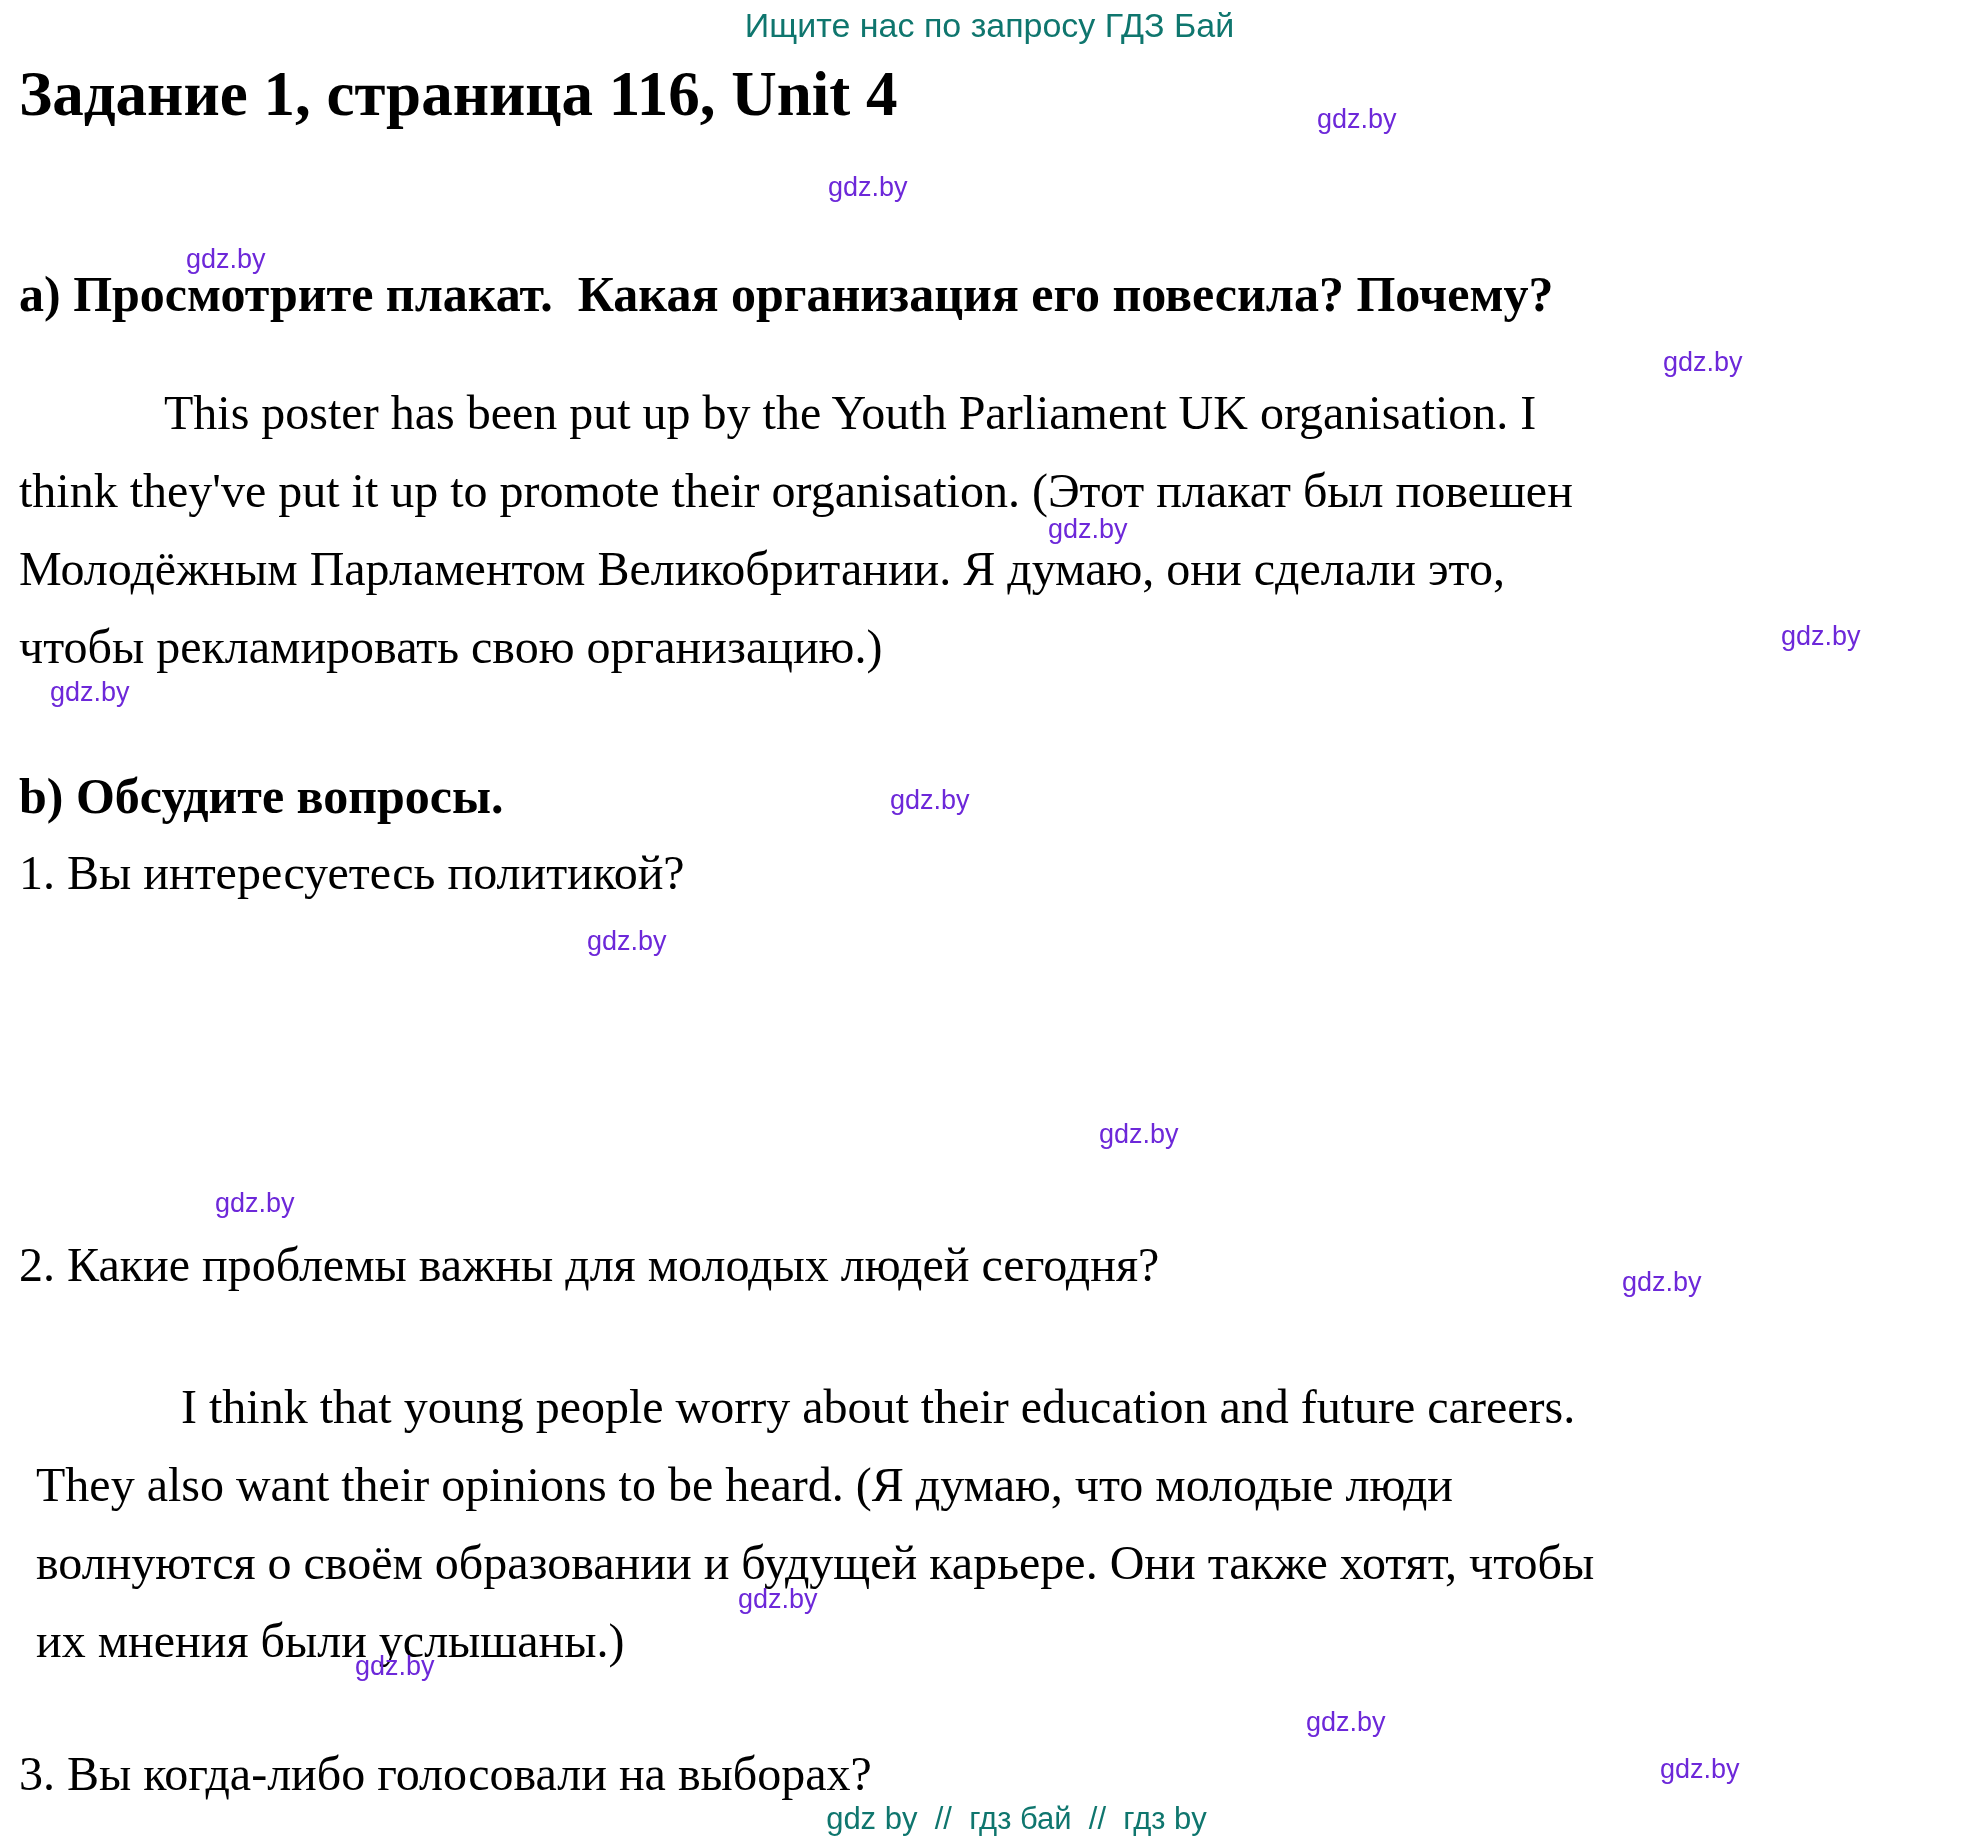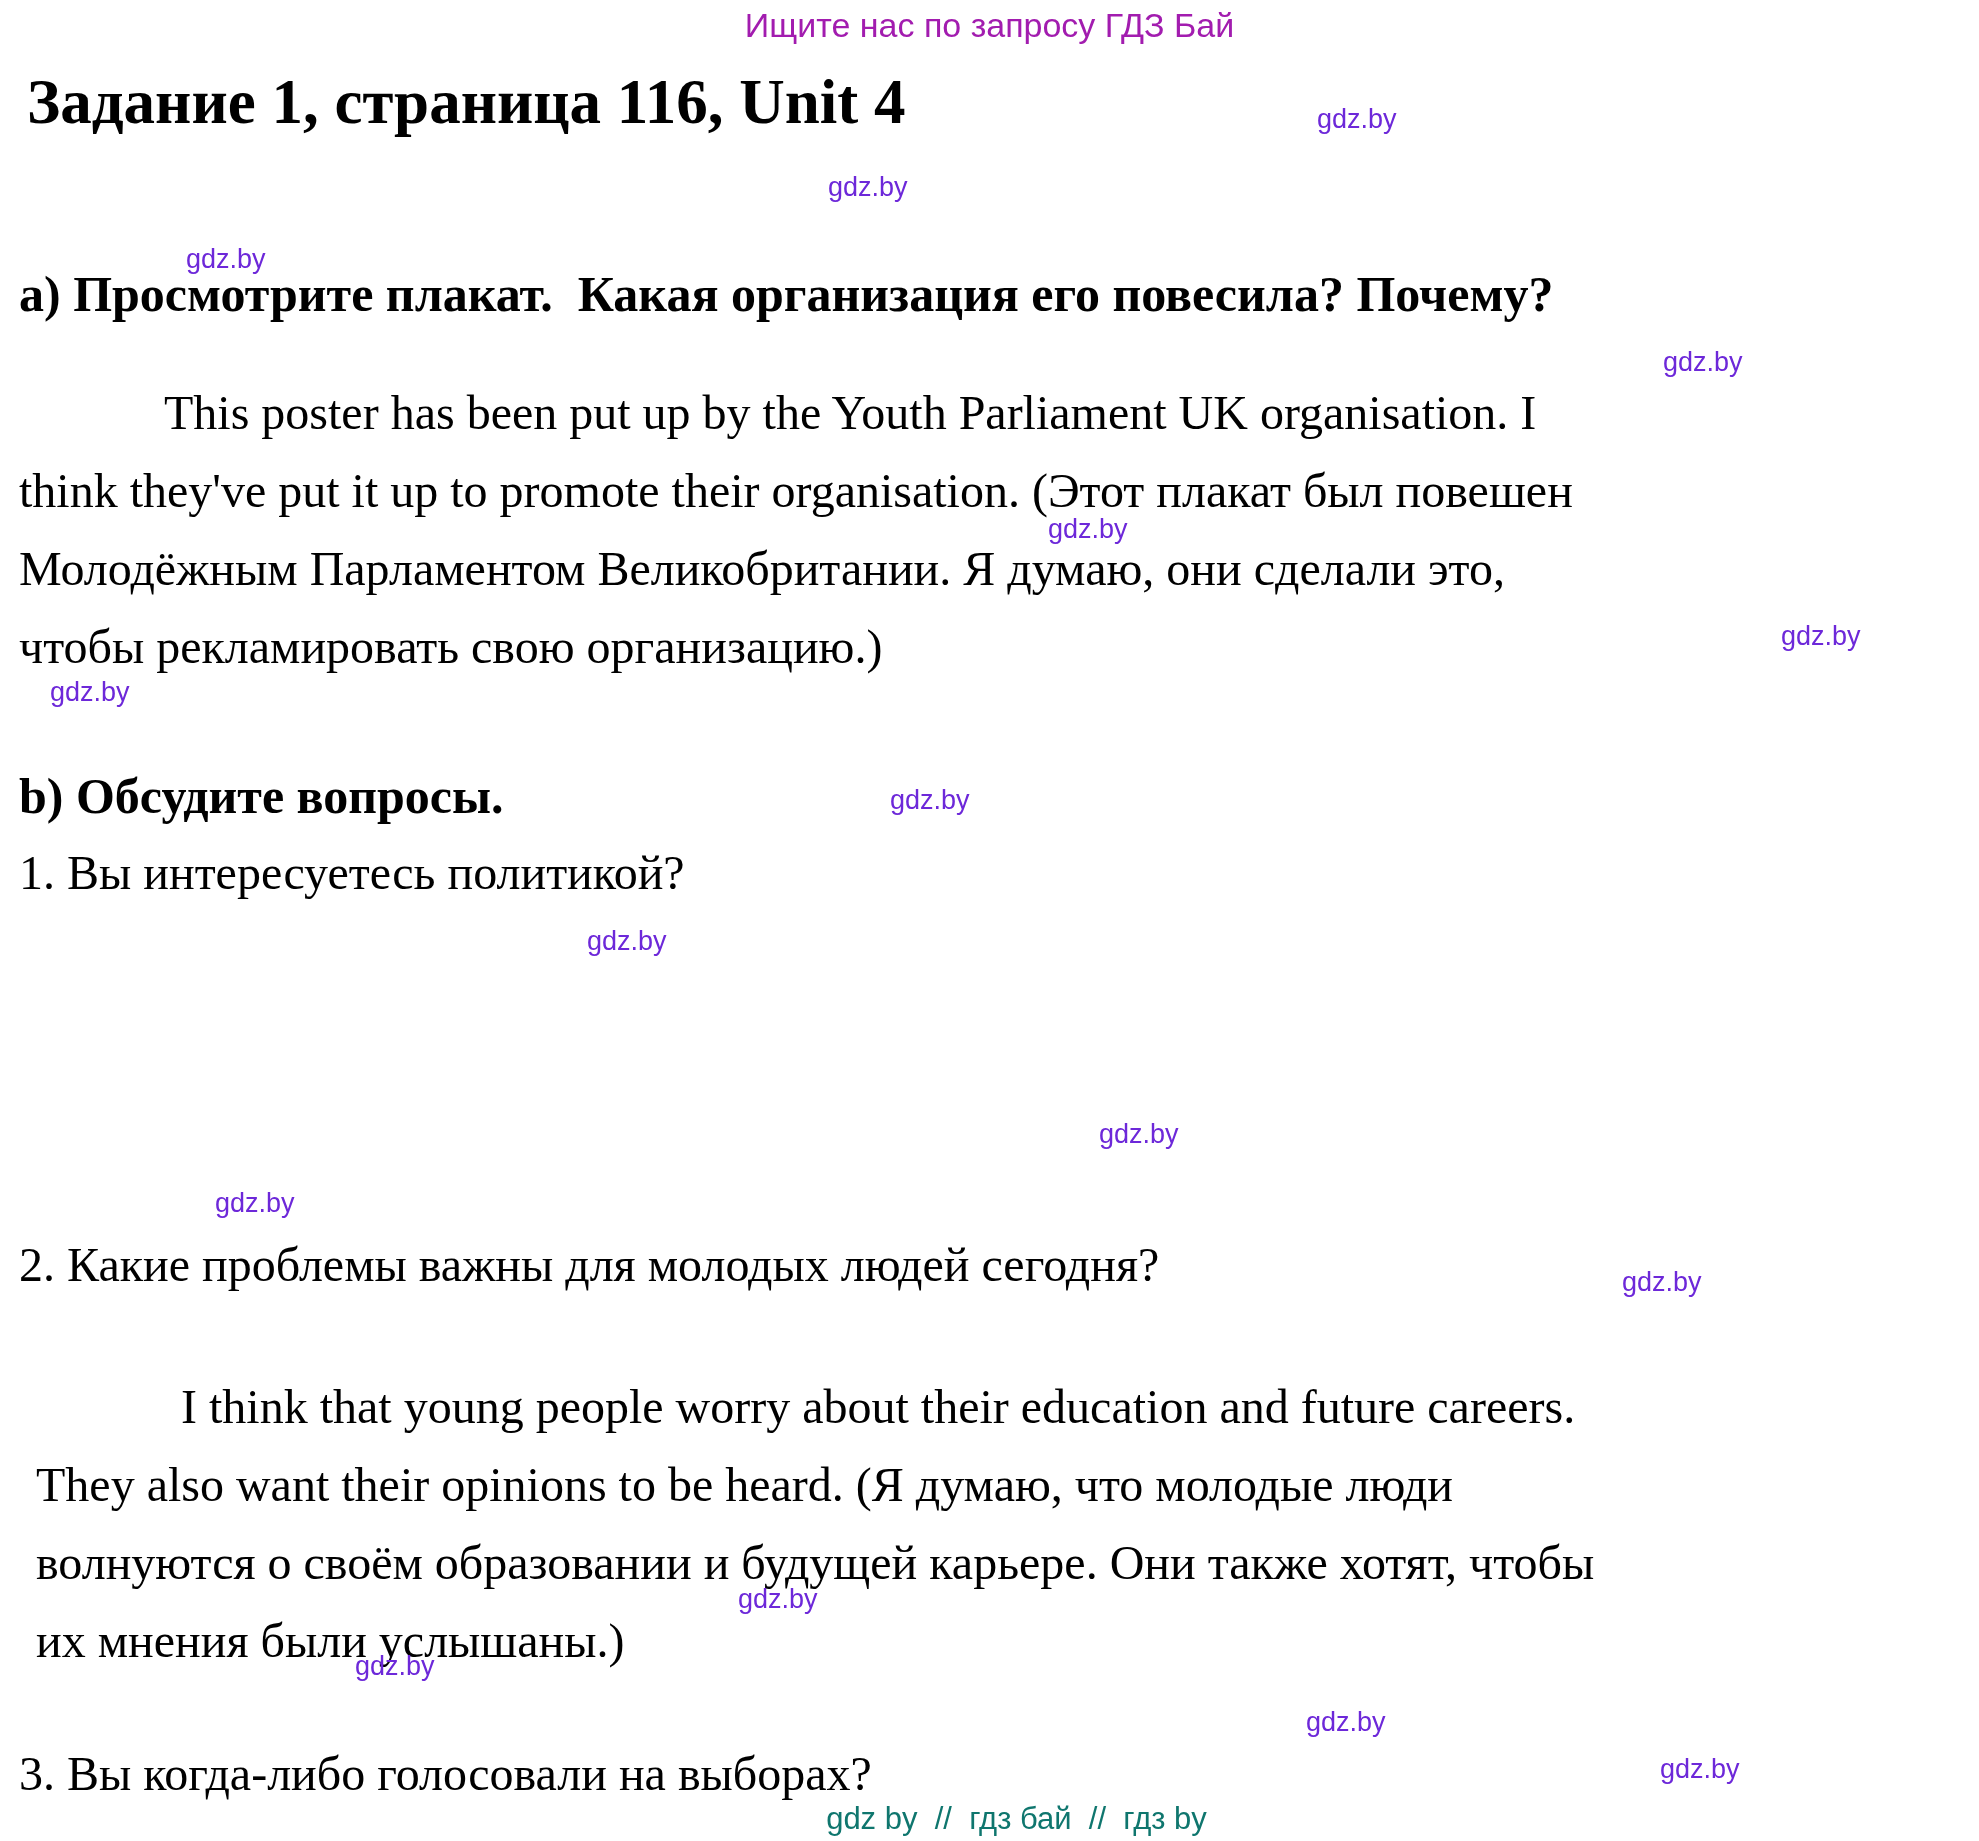--- a/index.html
+++ b/index.html
@@ -71,23 +71,23 @@
     font-family: "Liberation Sans", sans-serif;
     font-size: 31px;
     white-space: pre-wrap;
   }
 </style>
 </head>
 <body>
 
 <div class="page">
 
-  <div class="banner" style="color: #a21caf;">Ищите нас по запросу ГДЗ Бай</div>
+  <div class="banner" style="color: #0f766e;">Ищите нас по запросу ГДЗ Бай</div>
 
-  <h1 class="doc-title" style="margin:8px;">Задание 1, страница 116, Unit 4</h1>
+  <h1 class="doc-title" style="margin:0;">Задание 1, страница 116, Unit 4</h1>
 
   <div class="subhead a">a) Просмотрите плакат.  Какая организация его повесила? Почему?</div>
 
   <p class="para indent answer-a" style="margin:0;">This poster has been put up by the Youth Parliament UK organisation. I
 think they've put it up to promote their organisation. (Этот плакат был повешен
 Молодёжным Парламентом Великобритании. Я думаю, они сделали это,
 чтобы рекламировать свою организацию.)</p>
 
   <div class="subhead b">b) Обсудите вопросы.</div>
 

